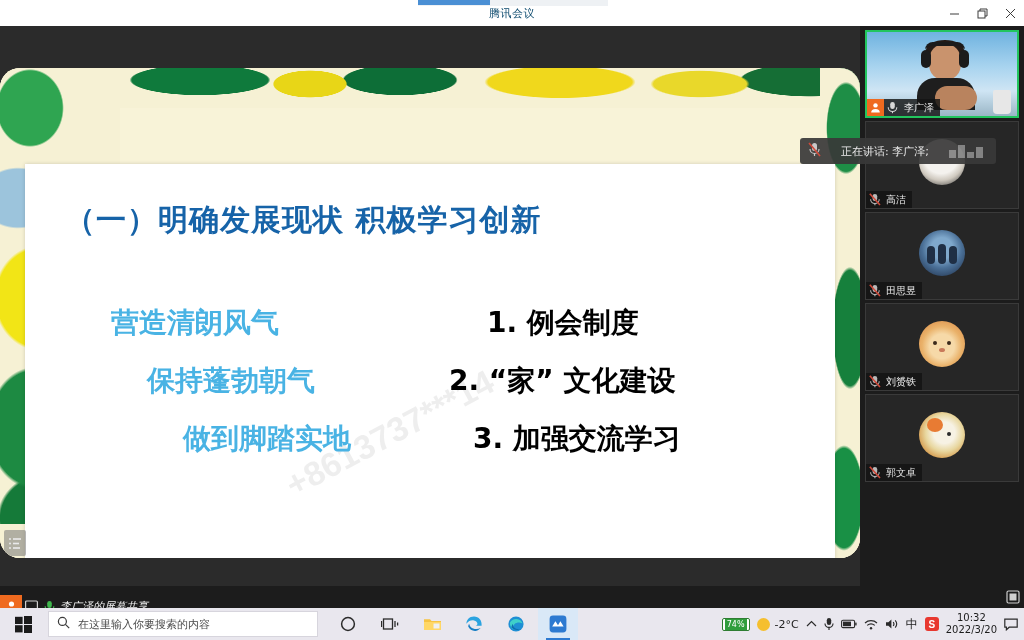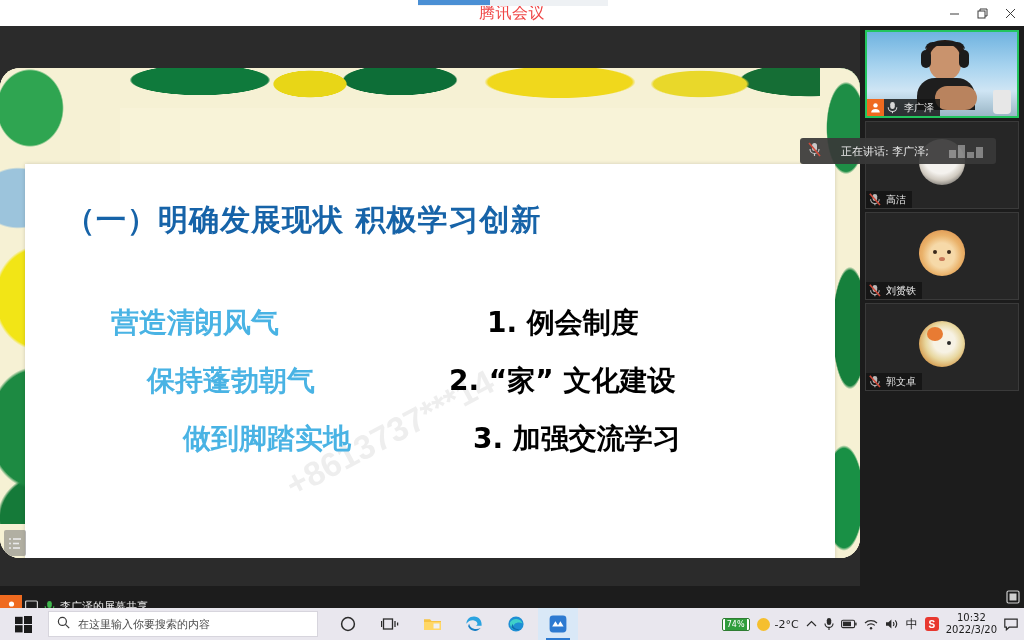--- a/index.html
+++ b/index.html
@@ -19,21 +19,21 @@
   }
   .titlebar-tabstrip {
     position: absolute; left: 418px; top: 0; width: 190px; height: 6px;
     background: #eef1f4;
   }
   .titlebar-tab-active {
     position: absolute; left: 418px; top: 0px; width: 72px; height: 5px;
     background: #4a8fd4;
   }
   .titlebar-title {
-    font-size: 16px; color: #ef4444; letter-spacing: .5px;
+    font-size: 11px; color: #0c4a6e; letter-spacing: .5px;
   }
   .winctrls {
     position: absolute; right: 0; top: 0; height: 26px;
     display: flex; align-items: center;
   }
   .winbtn {
     width: 28px; height: 26px; display: flex; align-items: center; justify-content: center;
     color: #4a4a4a;
   }
   .winbtn svg { display: block; }
@@ -194,21 +194,21 @@
     z-index: 40;
   }
   .speaking-toast .txt { font-size: 11px; color: #eaeaea; white-space: nowrap;
     font-family: "DejaVu Sans", "Liberation Sans", sans-serif; }
   .wave { display: flex; align-items: flex-end; gap: 2px; opacity: .5; }
   .wave i { display:block; width: 7px; background: #cfcfcf; }
 
   
   .share-banner {
     position: absolute; left: 0; top: 586px; width: 1024px; height: 40px;
-    background: #1c1c1c; display: flex; align-items: center;
+    background: #1c1c1c; display: flex; align-items: center; font-style: italic;
   }
   .sb-chip { display: flex; align-items: center; height: 22px; }
   .sb-host { width: 22px; height: 22px; background: #ef6a1f; display: flex; align-items: center; justify-content: center; }
   .sb-ic { width: 18px; height: 22px; display: flex; align-items: center; justify-content: center; }
   .sb-text { font-size: 11px; color: #ededed; padding: 0 10px 0 2px;
     font-family: "DejaVu Sans", "Liberation Sans", sans-serif; }
   .sb-mini { position: absolute; right: 4px; top: 4px; width: 14px; height: 14px; }
 
   
   .taskbar {
@@ -383,20 +383,38 @@
             <path d="M1.6 6.2 a4.3 4.3 0 0 0 8.6 0" fill="none" stroke="#b9b9b9" stroke-width="1.1"></path>
             <line x1="5.9" y1="10" x2="5.9" y2="12.2" stroke="#b9b9b9" stroke-width="1.1"></line>
             <line x1="0.8" y1="0.8" x2="11" y2="12" stroke="#d04a3a" stroke-width="1.6"></line>
           </svg>
         </span>
         <span class="tile-name">高洁</span>
       </div>
     </div>
 
 
+    <div class="tile">
+      <div class="avatar av-grp">
+        <span class="av-dot" style="left:8px;top:16px;width:8px;height:18px;border-radius:4px;background:#1f2f45"></span>
+        <span class="av-dot" style="left:19px;top:14px;width:8px;height:20px;border-radius:4px;background:#1f2f45"></span>
+        <span class="av-dot" style="left:30px;top:16px;width:8px;height:18px;border-radius:4px;background:#1f2f45"></span>
+      </div>
+      <div class="tile-label">
+        <span class="mic-ic">
+          <svg width="12" height="13" viewBox="0 0 12 13">
+            <rect x="3.6" y="1" width="4.6" height="7" rx="2.3" fill="#b9b9b9"></rect>
+            <path d="M1.6 6.2 a4.3 4.3 0 0 0 8.6 0" fill="none" stroke="#b9b9b9" stroke-width="1.1"></path>
+            <line x1="5.9" y1="10" x2="5.9" y2="12.2" stroke="#b9b9b9" stroke-width="1.1"></line>
+            <line x1="0.8" y1="0.8" x2="11" y2="12" stroke="#d04a3a" stroke-width="1.6"></line>
+          </svg>
+        </span>
+        <span class="tile-name">田思昱</span>
+      </div>
+    </div>
 
     <div class="tile">
       <div class="avatar av-cat">
         <span class="av-dot" style="left:14px;top:20px;width:4px;height:4px;background:#3a2a1c"></span>
         <span class="av-dot" style="left:28px;top:20px;width:4px;height:4px;background:#3a2a1c"></span>
         <span class="av-dot" style="left:20px;top:27px;width:6px;height:4px;background:#c97a5a"></span>
       </div>
       <div class="tile-label">
         <span class="mic-ic">
           <svg width="12" height="13" viewBox="0 0 12 13">

